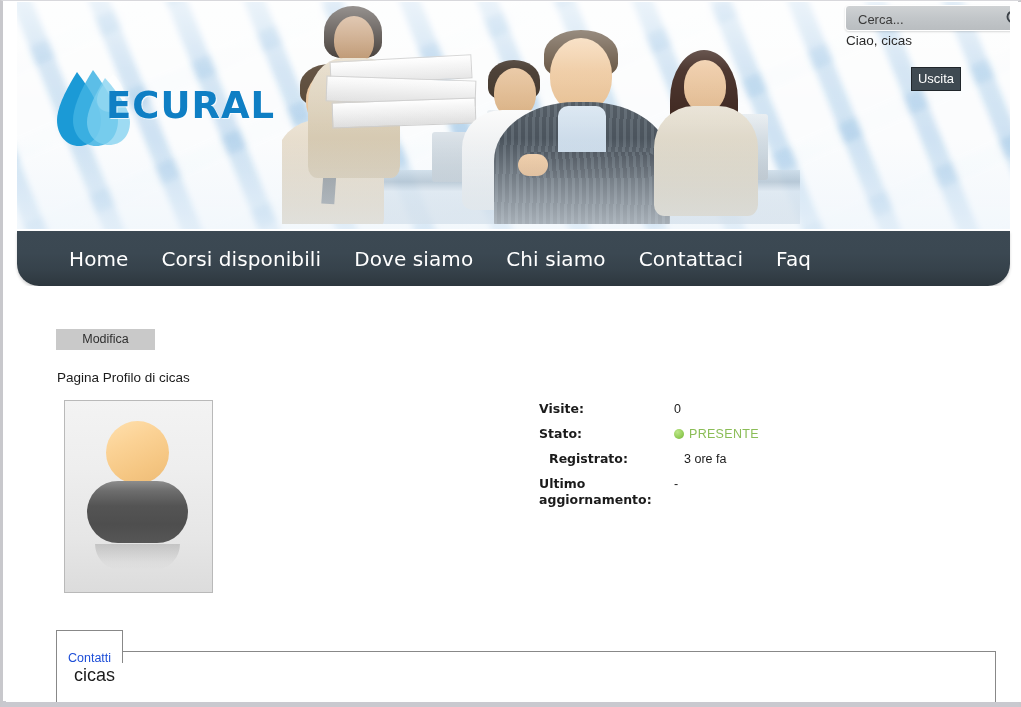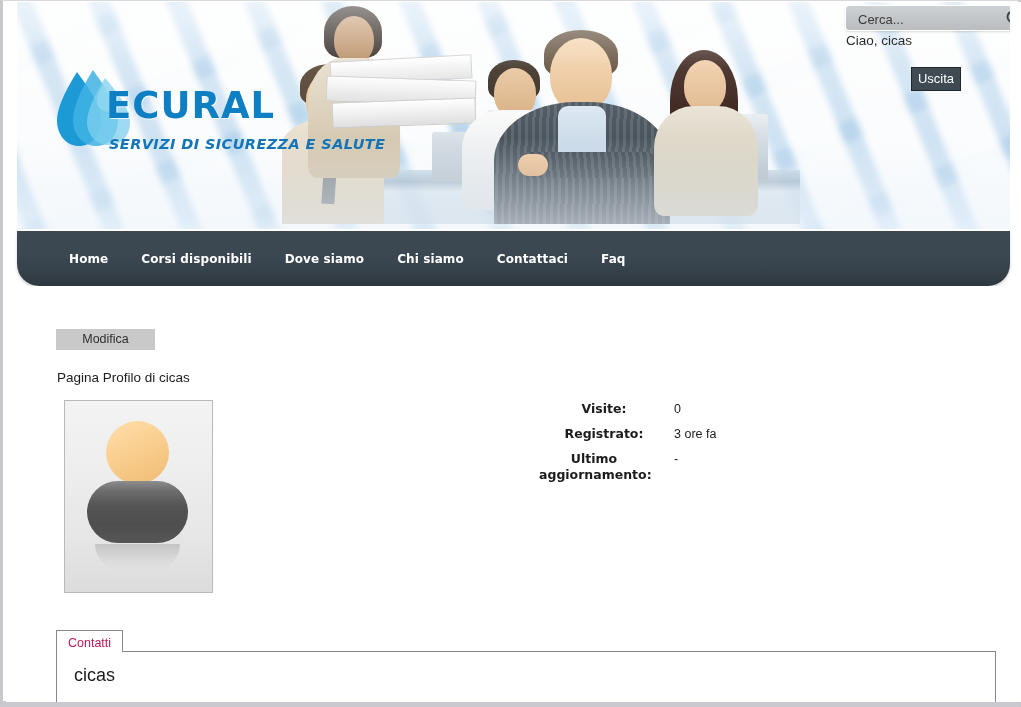--- a/index.html
+++ b/index.html
@@ -187,22 +187,22 @@
   #nav-list {
     position: absolute;
     left: 52px; top: 0;
     height: 55px;
     display: flex;
     align-items: center;
     gap: 33px;
   }
   .nav-item {
     font-family: "DejaVu Sans", sans-serif;
-    font-weight: bold;
-    font-size: 12px;
+    font-weight: normal;
+    font-size: 20px;
     color: #ffffff;
     text-decoration: none;
     white-space: nowrap;
     cursor: pointer;
     letter-spacing: 0.1px;
   }
 
   
   #content {
     position: absolute;
@@ -263,21 +263,21 @@
     border-radius: 0 0 28px 28px;
     background: linear-gradient(180deg, rgba(120,120,120,0.30) 0%, rgba(160,160,160,0.08) 70%, rgba(255,255,255,0) 100%);
   }
 
   
   #info-table {
     position: absolute;
     left: 533px; top: 115px;
     width: 330px;
   }
-  .info-row { position: relative; display: block; text-align: center; }
+  .info-row { position: relative; display: block; }
   .info-label {
     position: absolute;
     left: 0;
     font-family: "DejaVu Sans", sans-serif;
     font-weight: bold;
     font-size: 12.5px;
     color: #1b1b1b;
     width: 130px;
     line-height: 16px;
   }
@@ -306,26 +306,26 @@
     width: 940px;
   }
   #tab-strip {
     position: relative;
     height: 22px;
   }
   #tab-contatti {
     position: absolute;
     left: 0; top: 0;
     height: 22px;
-    padding: 1px 11px;
+    padding: 16px 11px;
     border: 1px solid #888888;
     border-bottom: none;
     background: #ffffff;
     font-size: 12.5px;
-    color: #be185d;
+    color: #1d4ed8;
     line-height: 22px;
     box-sizing: border-box;
     cursor: pointer;
     z-index: 2;
   }
   #tab-panel {
     position: absolute;
     left: 0; top: 21px;
     width: 940px;
     height: 59px;
@@ -399,21 +399,20 @@
       <div class="banner-haze"></div>
 
       <div id="logo">
         <svg id="logo-mark" viewBox="0 0 90 86">
           <path d="M24 6 C10 28 4 44 4 54 C4 70 14 80 26 80 C38 80 48 70 48 54 C48 43 40 27 24 6 Z" fill="#1b9ad6"></path>
           <path d="M40 4 C26 26 20 43 20 54 C20 70 31 80 43 80 C56 80 65 70 65 54 C65 43 56 26 40 4 Z" fill="#3fb3e3" opacity="0.85"></path>
           <path d="M60 8 C50 18 44 26 44 34 C44 42 50 46 57 46 C66 46 72 40 72 32 C72 24 67 15 60 8 Z" fill="#ffffff" opacity="0.55"></path>
           <path d="M52 12 C40 32 34 46 34 56 C34 70 44 79 56 79 C68 79 77 70 77 56 C77 45 68 30 52 12 Z" fill="#7fd0ef" opacity="0.75"></path>
         </svg>
         <div id="logo-text">ECURAL</div>
-        <div id="logo-sub">SERVIZI DI SICUREZZA E SALUTE</div>
       </div>
 
       <div id="search-box">
         <input id="search-input" type="text" placeholder="Cerca..." style="">
         <svg id="search-icon" viewBox="0 0 20 20">
           <circle cx="8.2" cy="8.2" r="5.6" fill="none" stroke="#3c4248" stroke-width="2"></circle>
           <line x1="12.4" y1="12.6" x2="18" y2="18.4" stroke="#3c4248" stroke-width="2.4" stroke-linecap="round"></line>
         </svg>
       </div>
 
@@ -443,20 +442,24 @@
         <div id="avatar-body"></div>
         <div id="avatar-reflection"></div>
       </div>
 
       <div id="info-table">
         <div class="info-row" style="height:25px;">
           <span class="info-label">Visite:</span>
           <span class="info-value">0</span>
         </div>
         <div class="info-row" style="height:25px;">
+          <span class="info-label">Stato:</span>
+          <span class="info-value status"><span id="status-dot"></span><span>PRESENTE</span></span>
+        </div>
+        <div class="info-row" style="height:25px;margin-left:10px;">
           <span class="info-label">Registrato:</span>
           <span class="info-value">3 ore fa</span>
         </div>
         <div class="info-row" style="height:34px;">
           <span class="info-label" style="width:110px; white-space:normal;">Ultimo aggiornamento:</span>
           <span class="info-value">-</span>
         </div>
       </div>
 
       <div id="tabs-area">

